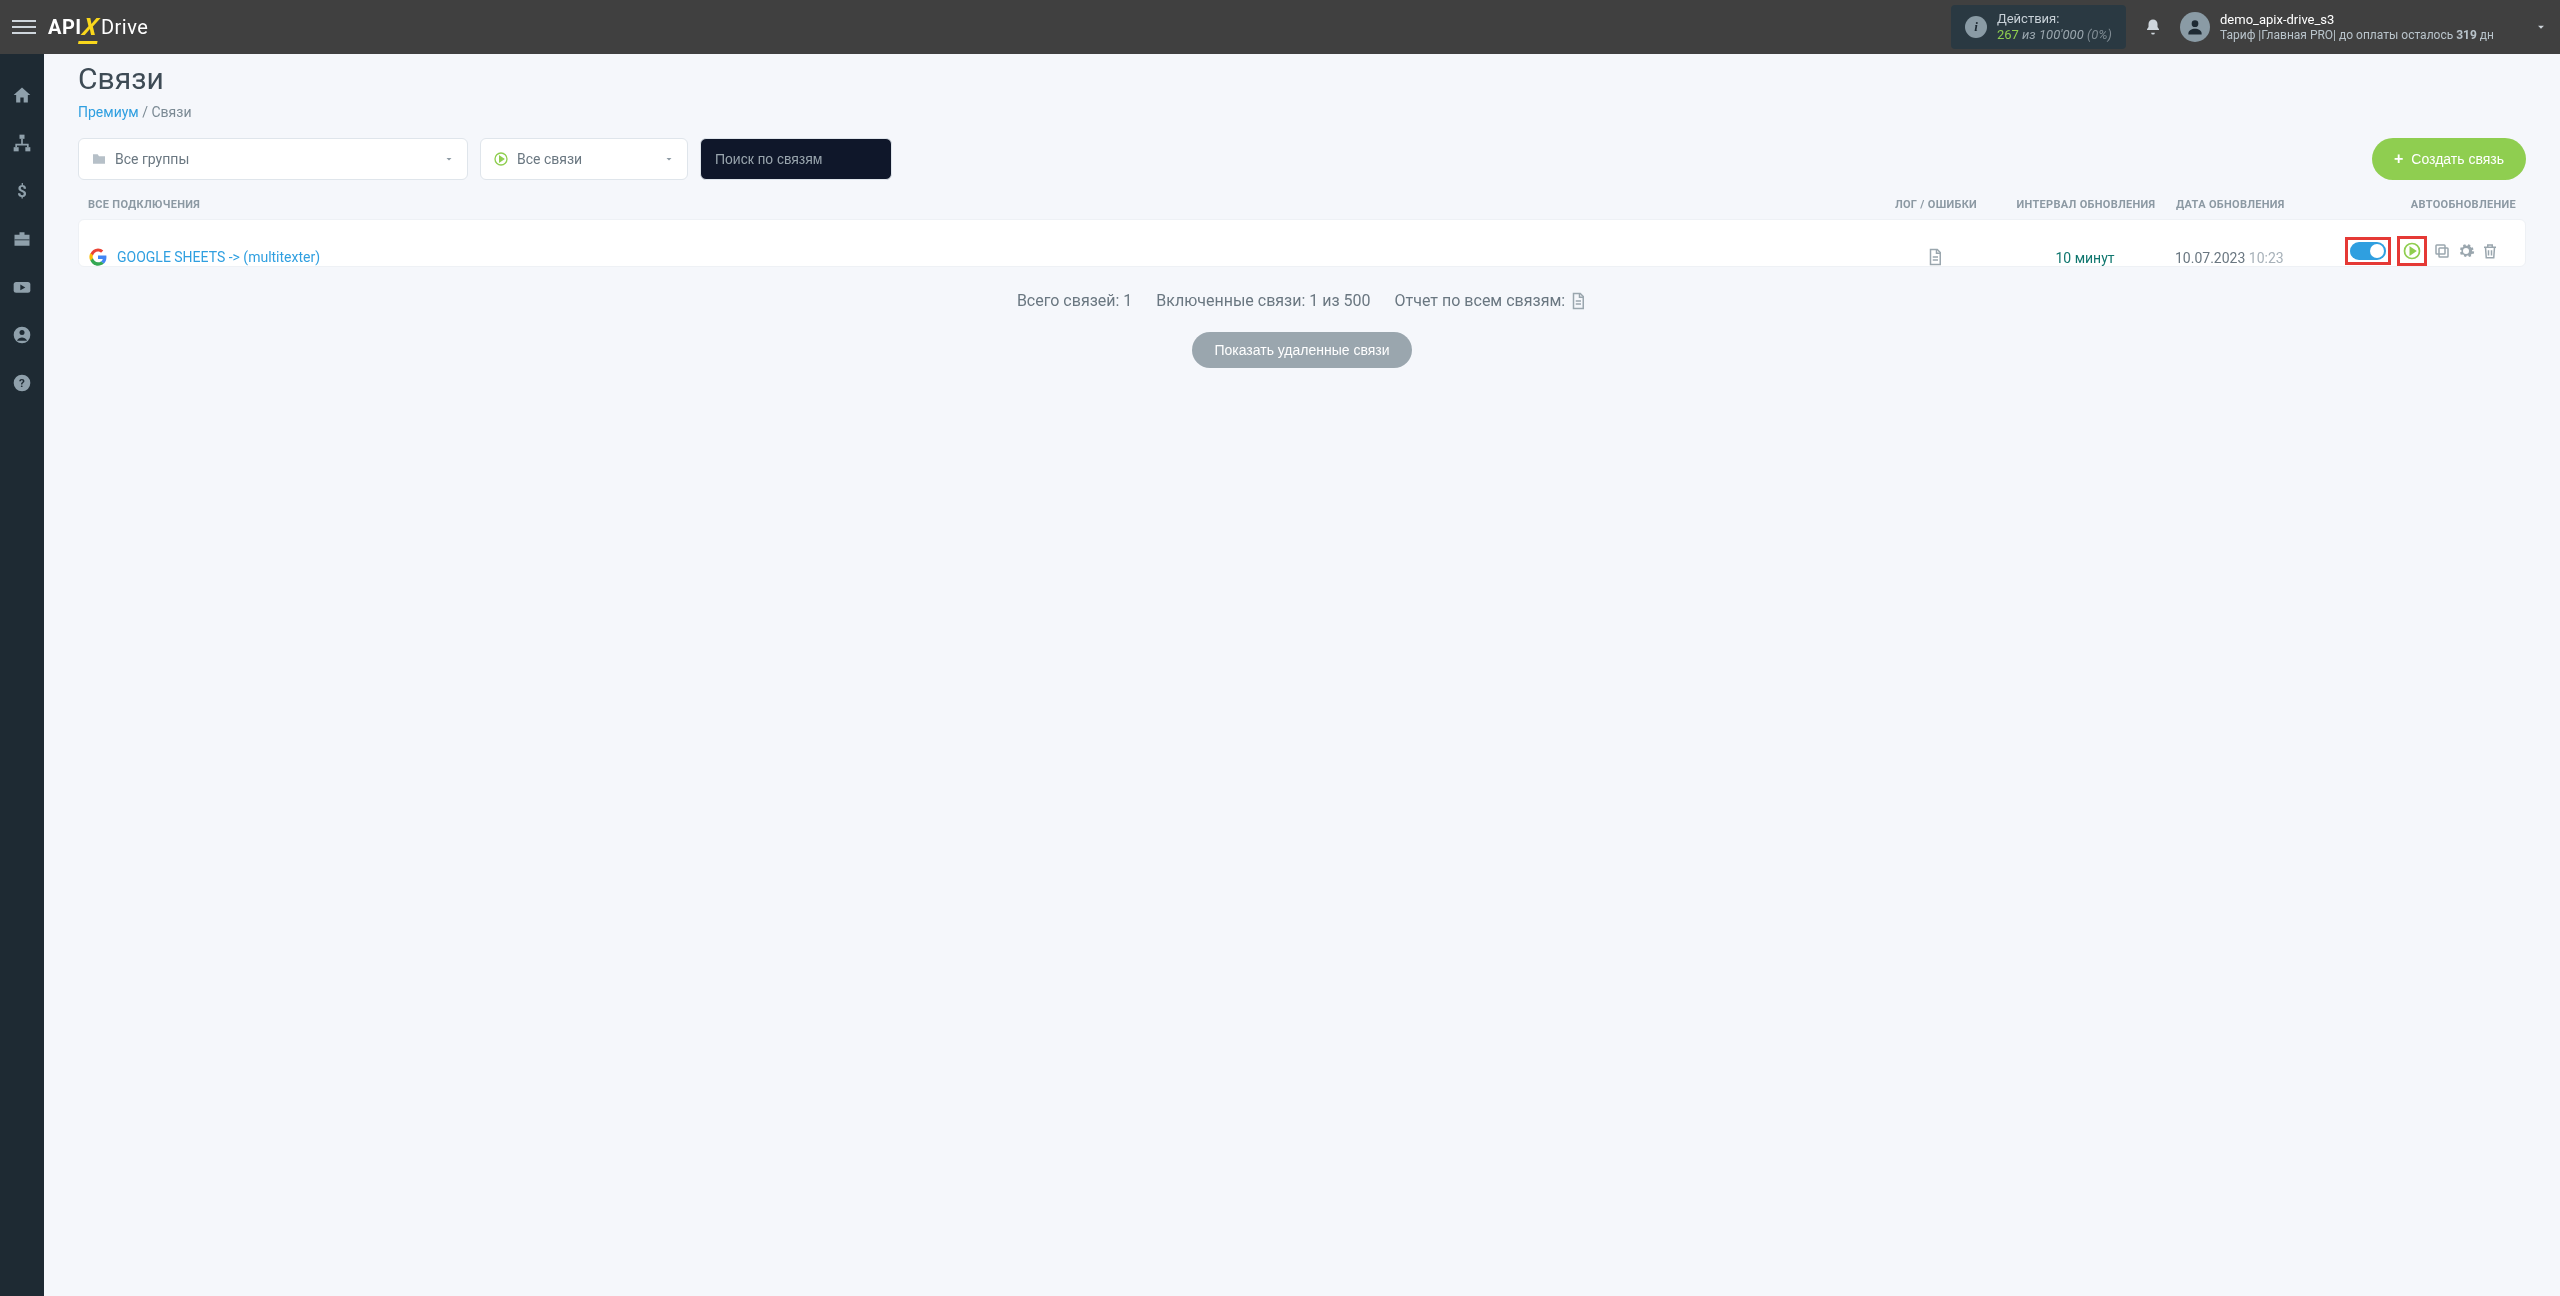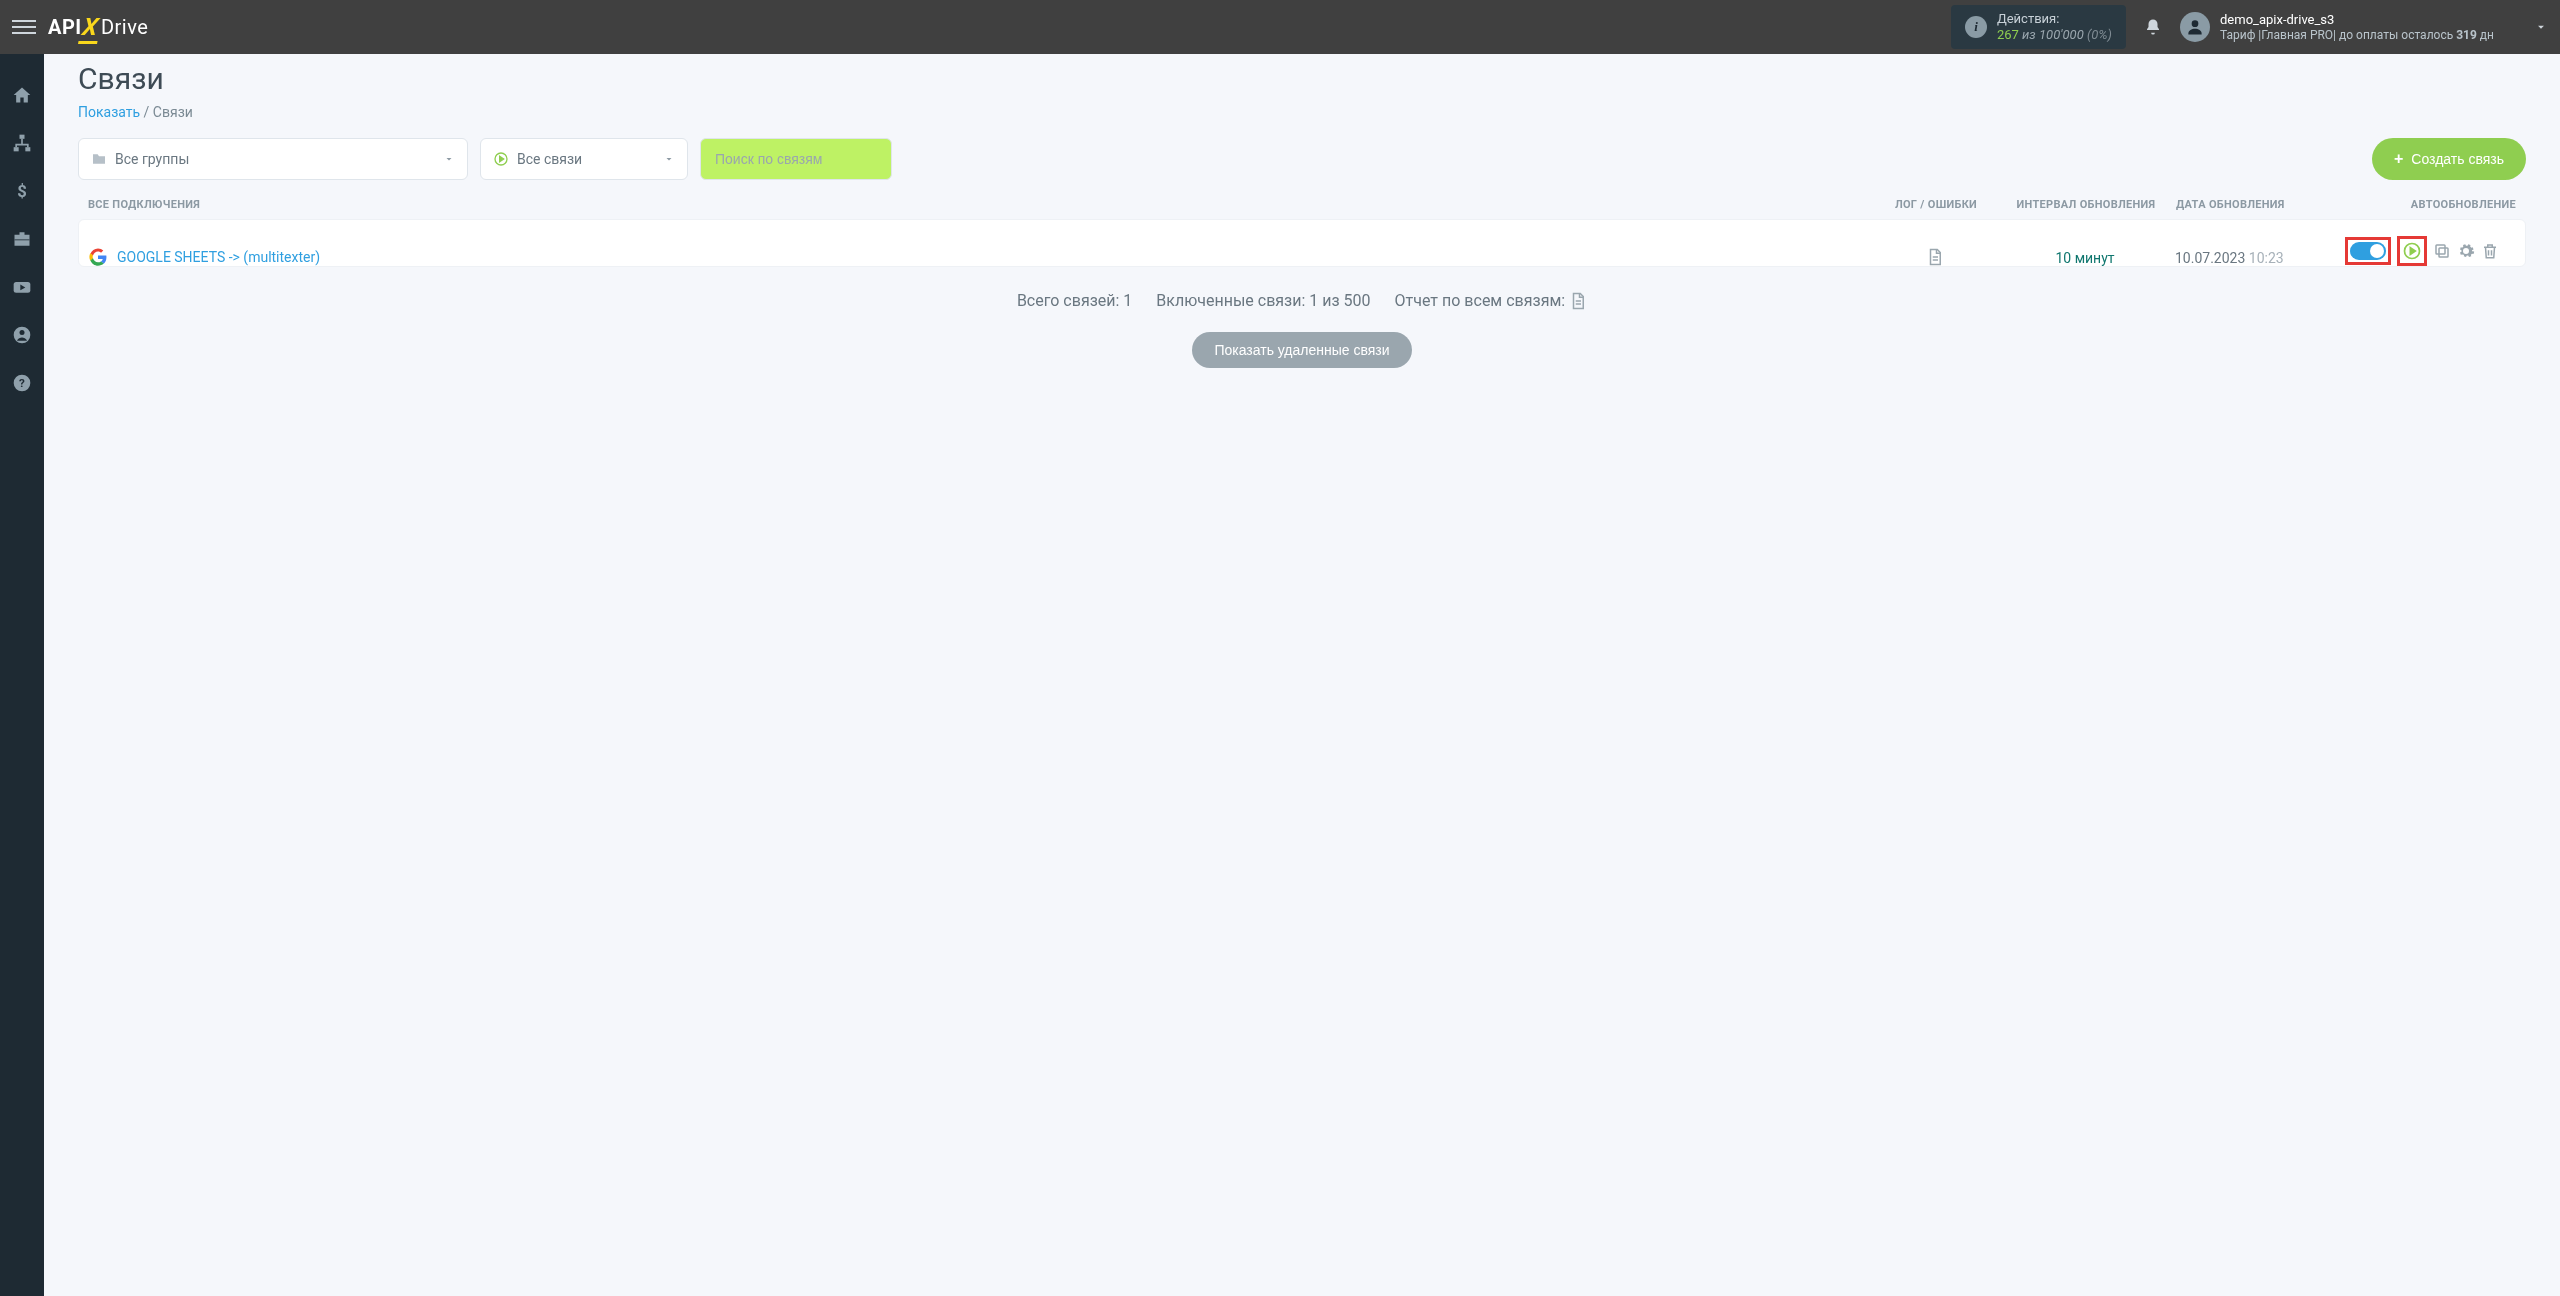--- a/index.html
+++ b/index.html
@@ -35,21 +35,21 @@
 .content { flex:1; padding:7px 34px; }
 h1.page-title { font-size:30px; font-weight:400; color:#3e4b55; margin-bottom:8px; }
 .breadcrumb { font-size:14px; color:#7b8a94; margin-bottom:18px; }
 .breadcrumb a { color:#2f9fe0; text-decoration:none; }
 .filters-row { display:flex; gap:12px; align-items:center; margin-bottom:18px;}
 .select-box { background:#fff; border:1px solid #dfe5eb; border-radius:6px; height:42px; display:flex; align-items:center; padding:0 12px; justify-content:space-between; cursor:pointer; font-size:14px; color:#6a7781;}
 .select-box .left { display:flex; align-items:center; gap:8px;}
 .folder-ic { width:16px; height:16px; color:#b6c0c8;}
 .play-circ-ic { width:16px; height:16px; color:#8fce50;}
 .sb1 { width:390px; } .sb2 { width:208px; } .sb3 { width:192px; }
-.search-box { background:#bef264; border:1px solid #dfe5eb; border-radius:6px; height:42px; padding:0 14px; font-size:14px; color:#6a7781; width:192px;}
+.search-box { background:#0f172a; border:1px solid #dfe5eb; border-radius:6px; height:42px; padding:0 14px; font-size:14px; color:#6a7781; width:192px;}
 .search-box::placeholder { color:#9aa6ae; }
 .create-btn { margin-left:auto; background:#8fce50; color:#fff; border:none; border-radius:22px; height:42px; padding:0 22px; font-size:14px; display:flex; align-items:center; gap:8px; cursor:pointer;}
 .create-btn .plus { font-size:16px; font-weight:bold;}
 .tbl-head { display:flex; align-items:center; font-size:11px; font-weight:700; color:#8c99a3; letter-spacing:0.3px; text-transform:uppercase; padding:0 10px 8px; }
 .col-name { flex:1; }
 .col-log { width:120px; text-align:center;}
 .col-interval { width:180px; text-align:center;}
 .col-date { width:160px; text-align:left;}
 .col-auto { width:180px; text-align:right; padding-left:10px;}
 .row { background:#fff; border:1px solid #eef1f5; border-radius:6px; height:48px; display:flex; align-items:flex-end; padding:0 10px; font-size:14px;}
@@ -164,21 +164,21 @@
         <svg viewBox="0 0 24 24" width="20" height="20" fill="currentColor">
           <circle cx="12" cy="12" r="10"></circle>
           <text x="12" y="17" text-anchor="middle" font-size="14" font-weight="bold" fill="#1e2a33">?</text>
         </svg>
       </div>
   </div>
 
   <div class="content">
     <h1 class="page-title">Связи</h1>
     <div class="breadcrumb">
-      <a href="#">Показать</a><span> / </span><span>Связи</span>
+      <a href="#">Премиум</a><span> / </span><span>Связи</span>
     </div>
 
     <div class="filters-row">
       <div class="select-box sb1">
         <div class="left">
             <svg class="folder-ic" viewBox="0 0 24 24" fill="currentColor">
               <path d="M3 5h7l2 3h9v11H3z"></path>
             </svg>
             <span>Все группы</span>
           </div>

